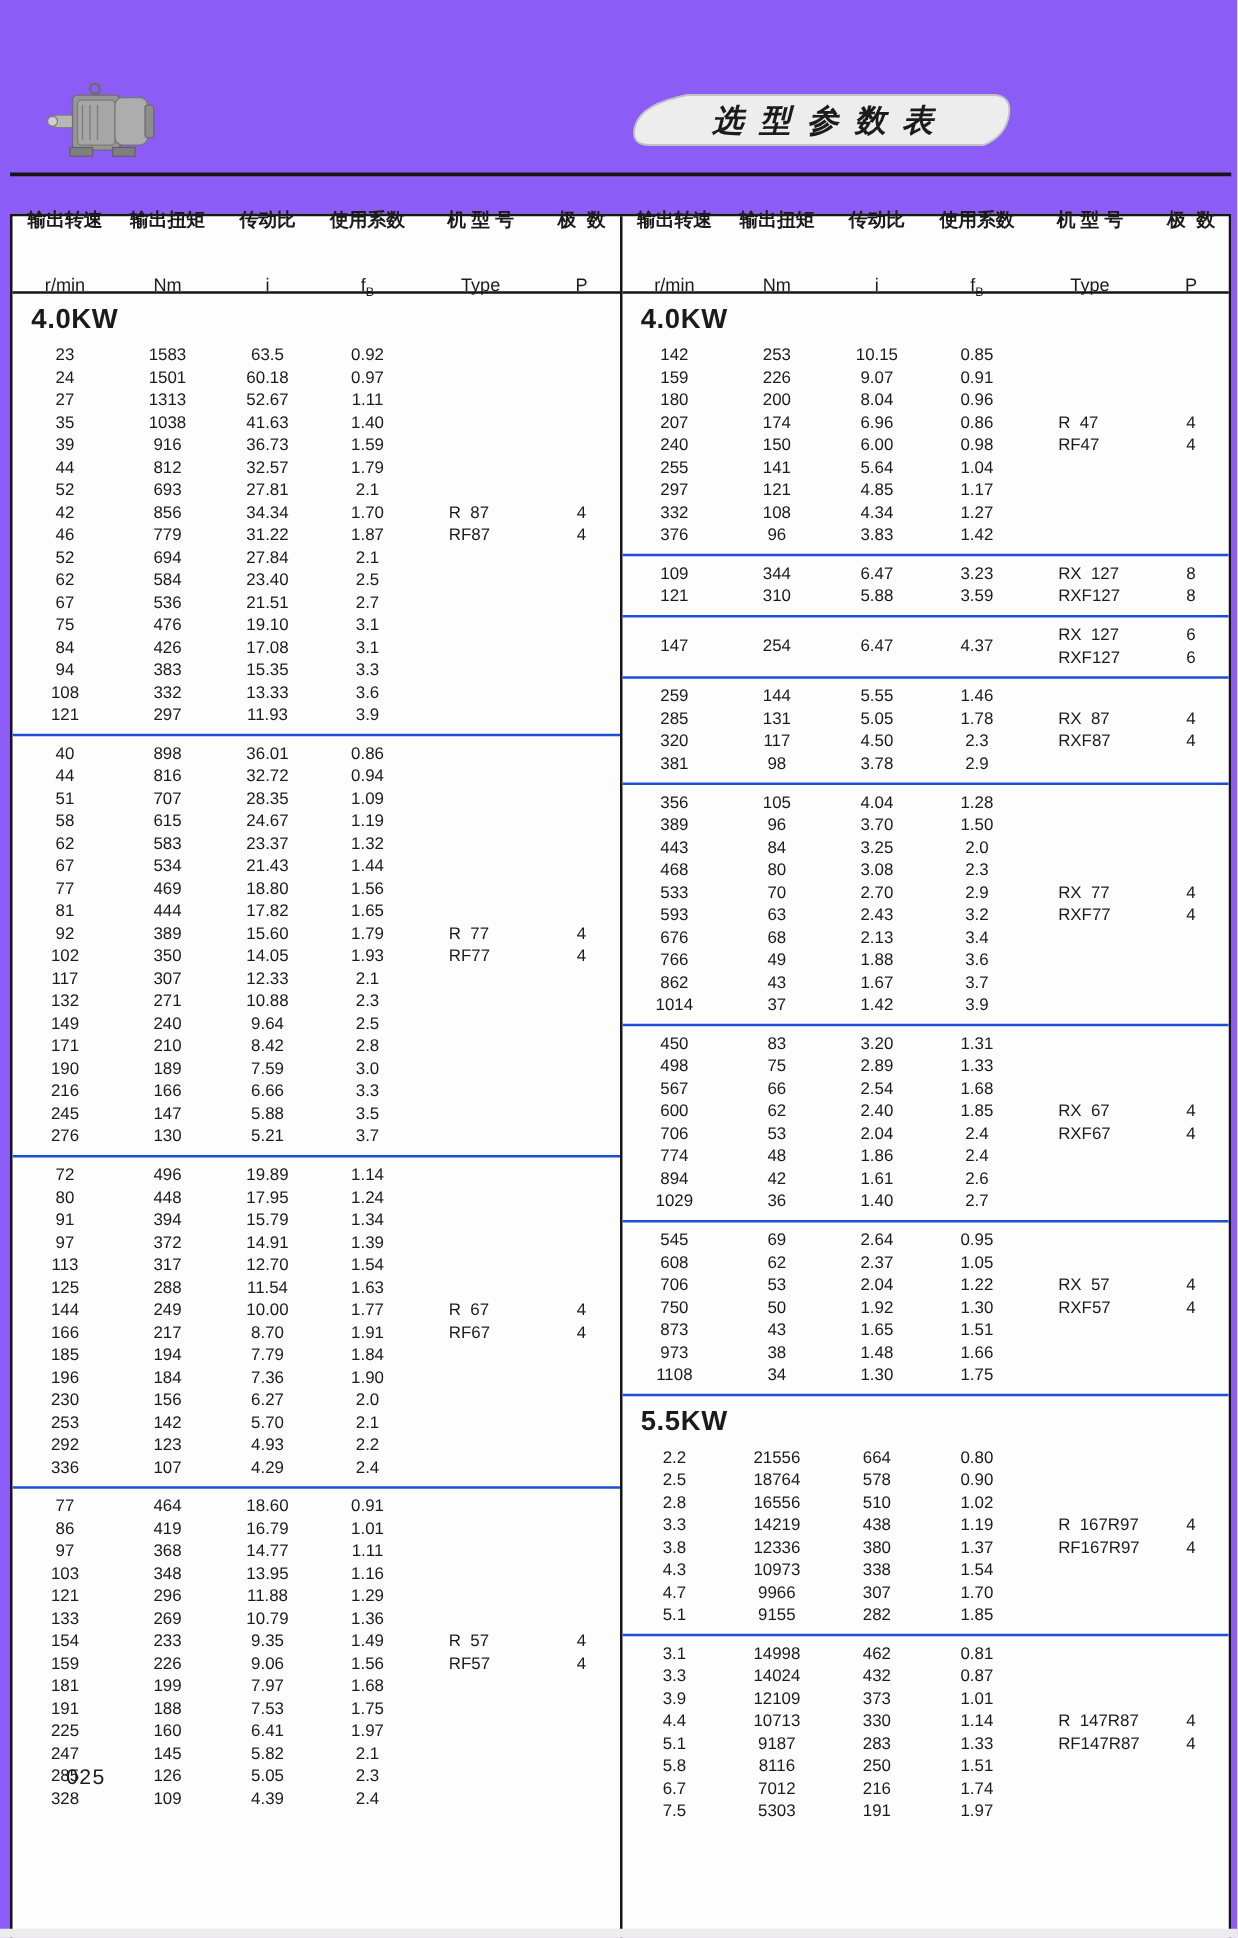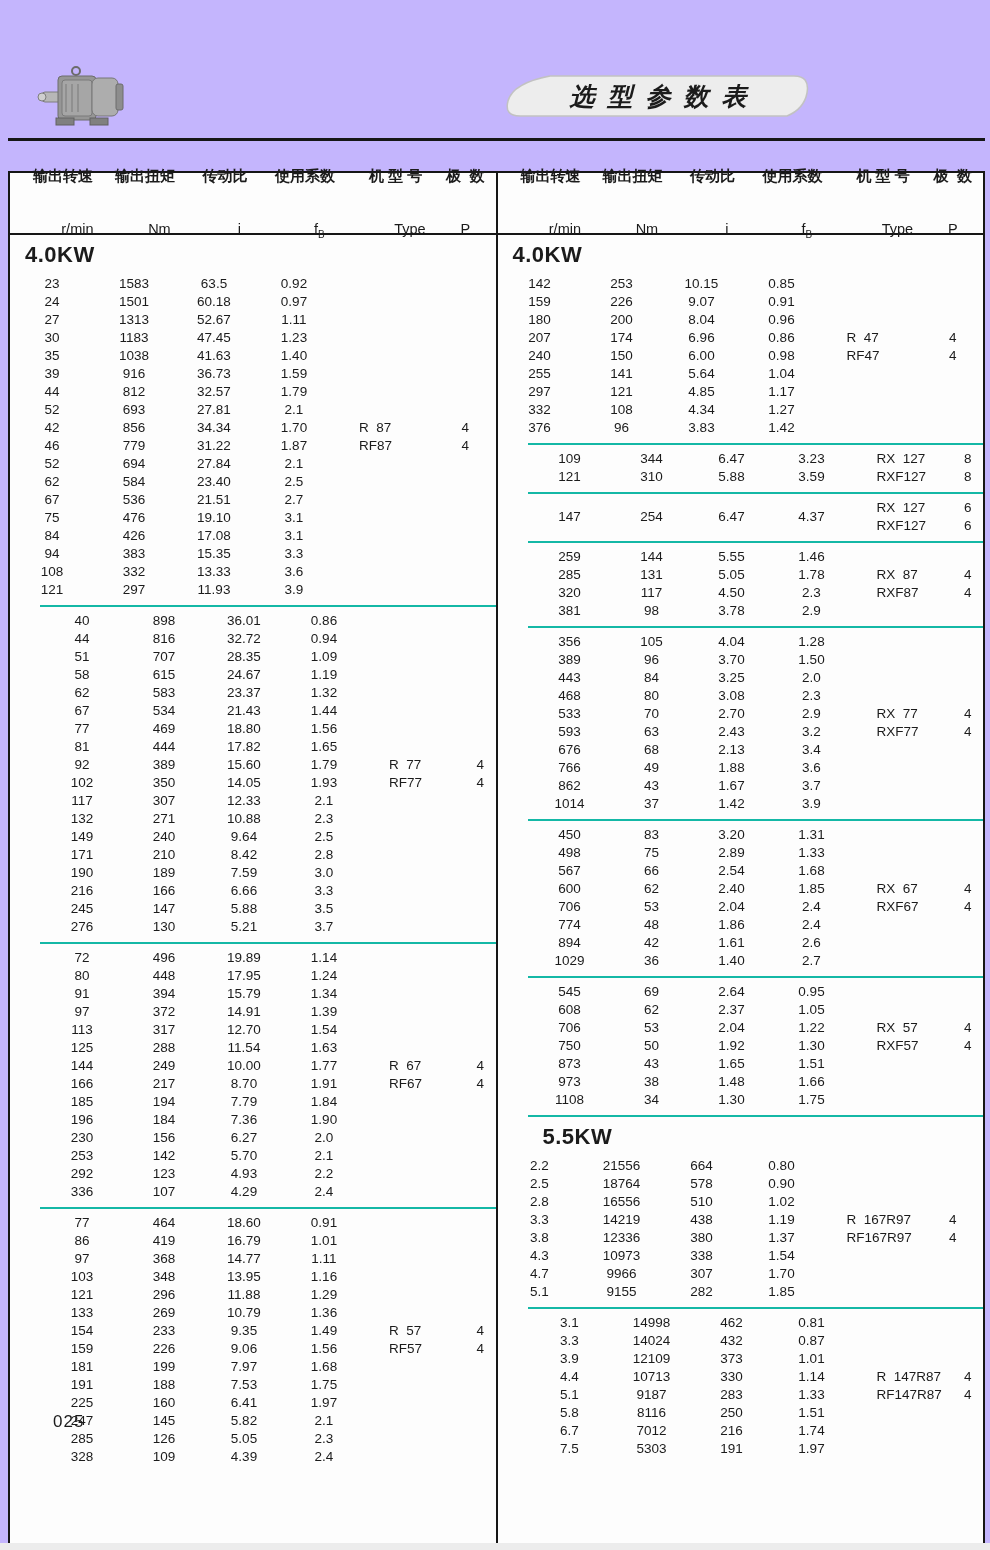--- a/index.html
+++ b/index.html
@@ -1,46 +1,46 @@
 <!DOCTYPE html>
 <html><head>
 <meta charset="utf-8">
 <style>
   html,body{margin:0;padding:0;background:#fff;}
   *{box-sizing:border-box;}
-  .page{position:relative;width:990px;height:1550px;background:#c4b5fd;
+  .page{position:relative;width:990px;height:1550px;background:#8b5cf6;
         font-family:"Liberation Sans",sans-serif;color:#1b1b1b;overflow:hidden;}
 
   .motor{position:absolute;left:32px;top:62px;width:96px;height:70px;}
 
   .banner{position:absolute;left:502px;top:72px;width:312px;height:50px;}
   .banner svg{position:absolute;left:0;top:0;width:100%;height:100%;}
   .banner-text{position:absolute;left:0;right:0;top:8px;text-align:center;
                font-size:25px;font-weight:bold;font-style:italic;
                letter-spacing:13px;padding-left:13px;white-space:pre;}
 
   .toprule{position:absolute;left:8px;top:138px;width:977px;height:3px;background:#161616;}
 
   .tables{position:absolute;left:8px;top:171px;width:977px;display:flex;
           border:2px solid #161616;background:#fdfdfd;}
   .half{flex:1 1 0;min-width:0;}
   .half.right{border-left:2px solid #161616;}
 
   .grid{display:grid;grid-template-columns:84px 80px 80px 80px 101px 1fr;}
 
   .thead{height:62px;border-bottom:2px solid #161616;display:flex;
-         flex-direction:column;justify-content:center;row-gap:5px;align-items:center;}
+         flex-direction:column;justify-content:center;row-gap:5px;}
   .hc{text-align:center;font-size:15px;font-weight:600;white-space:pre;}
   .hu{text-align:center;font-size:14.5px;font-weight:400;margin-top:30px;}
   .hu sub{font-size:10px;}
 
   .tbody{height:1462px;overflow:hidden;}
   .power-heading{font-size:22px;font-weight:700;padding:7px 0 2px 15px;letter-spacing:.5px;}
   .block{padding:5px 0 6px 0;}
-  .bt{border-top:2px solid #14b8a6;margin-left:30px;}
+  .bt{border-top:2px solid #1d4ed8;}
   .row{align-items:center;}
   .row>div{font-size:13.5px;line-height:18px;white-space:pre;}
   .c{text-align:center;}
   .t{text-align:left;padding-left:25px;}
   .p{text-align:center;}
 
   .pageno{position:absolute;left:14px;top:1412px;font-size:17px;letter-spacing:1px;margin-left:39px;}
   .scan-edge{position:absolute;left:0;right:0;bottom:0;height:7px;background:#ececec;}
 </style>
 </head>
@@ -113,28 +113,20 @@
             </div>
             <div class="grid row">
               <div class="c">27</div>
               <div class="c">1313</div>
               <div class="c">52.67</div>
               <div class="c">1.11</div>
               <div class="t"></div>
               <div class="p"></div>
             </div>
             <div class="grid row">
-              <div class="c">30</div>
-              <div class="c">1183</div>
-              <div class="c">47.45</div>
-              <div class="c">1.23</div>
-              <div class="t"></div>
-              <div class="p"></div>
-            </div>
-            <div class="grid row">
               <div class="c">35</div>
               <div class="c">1038</div>
               <div class="c">41.63</div>
               <div class="c">1.40</div>
               <div class="t"></div>
               <div class="p"></div>
             </div>
             <div class="grid row">
               <div class="c">39</div>
               <div class="c">916</div>

